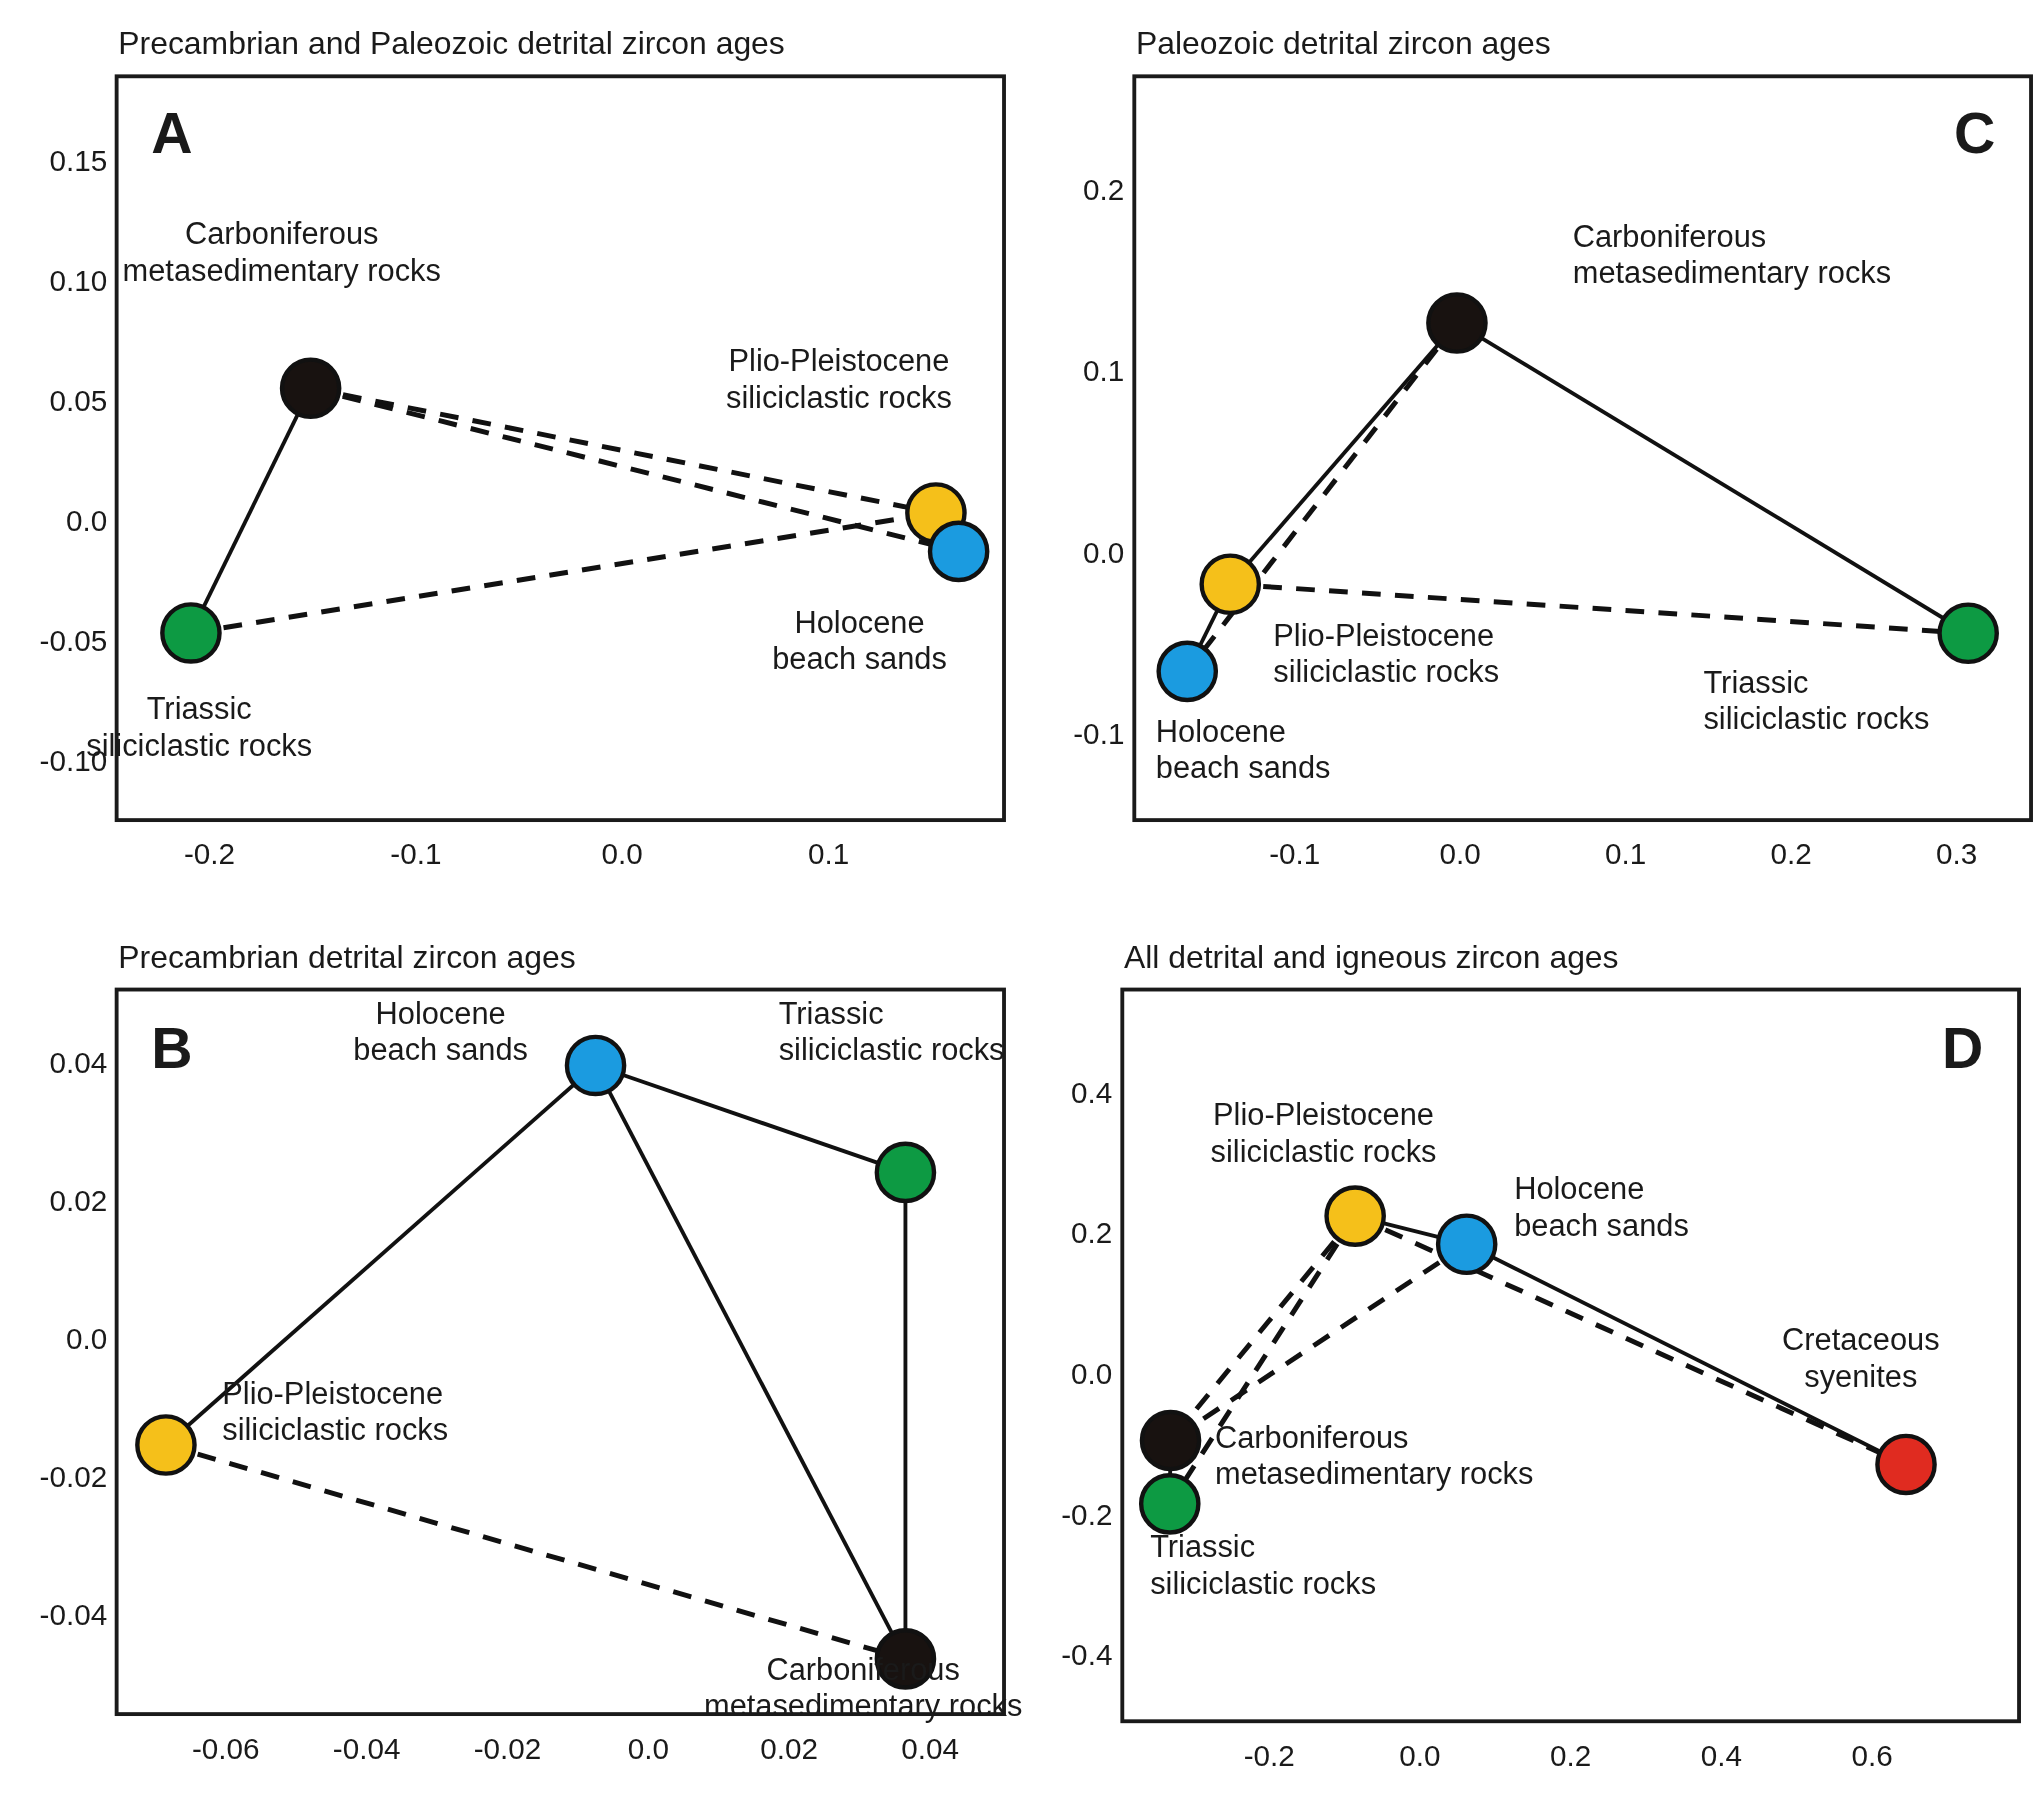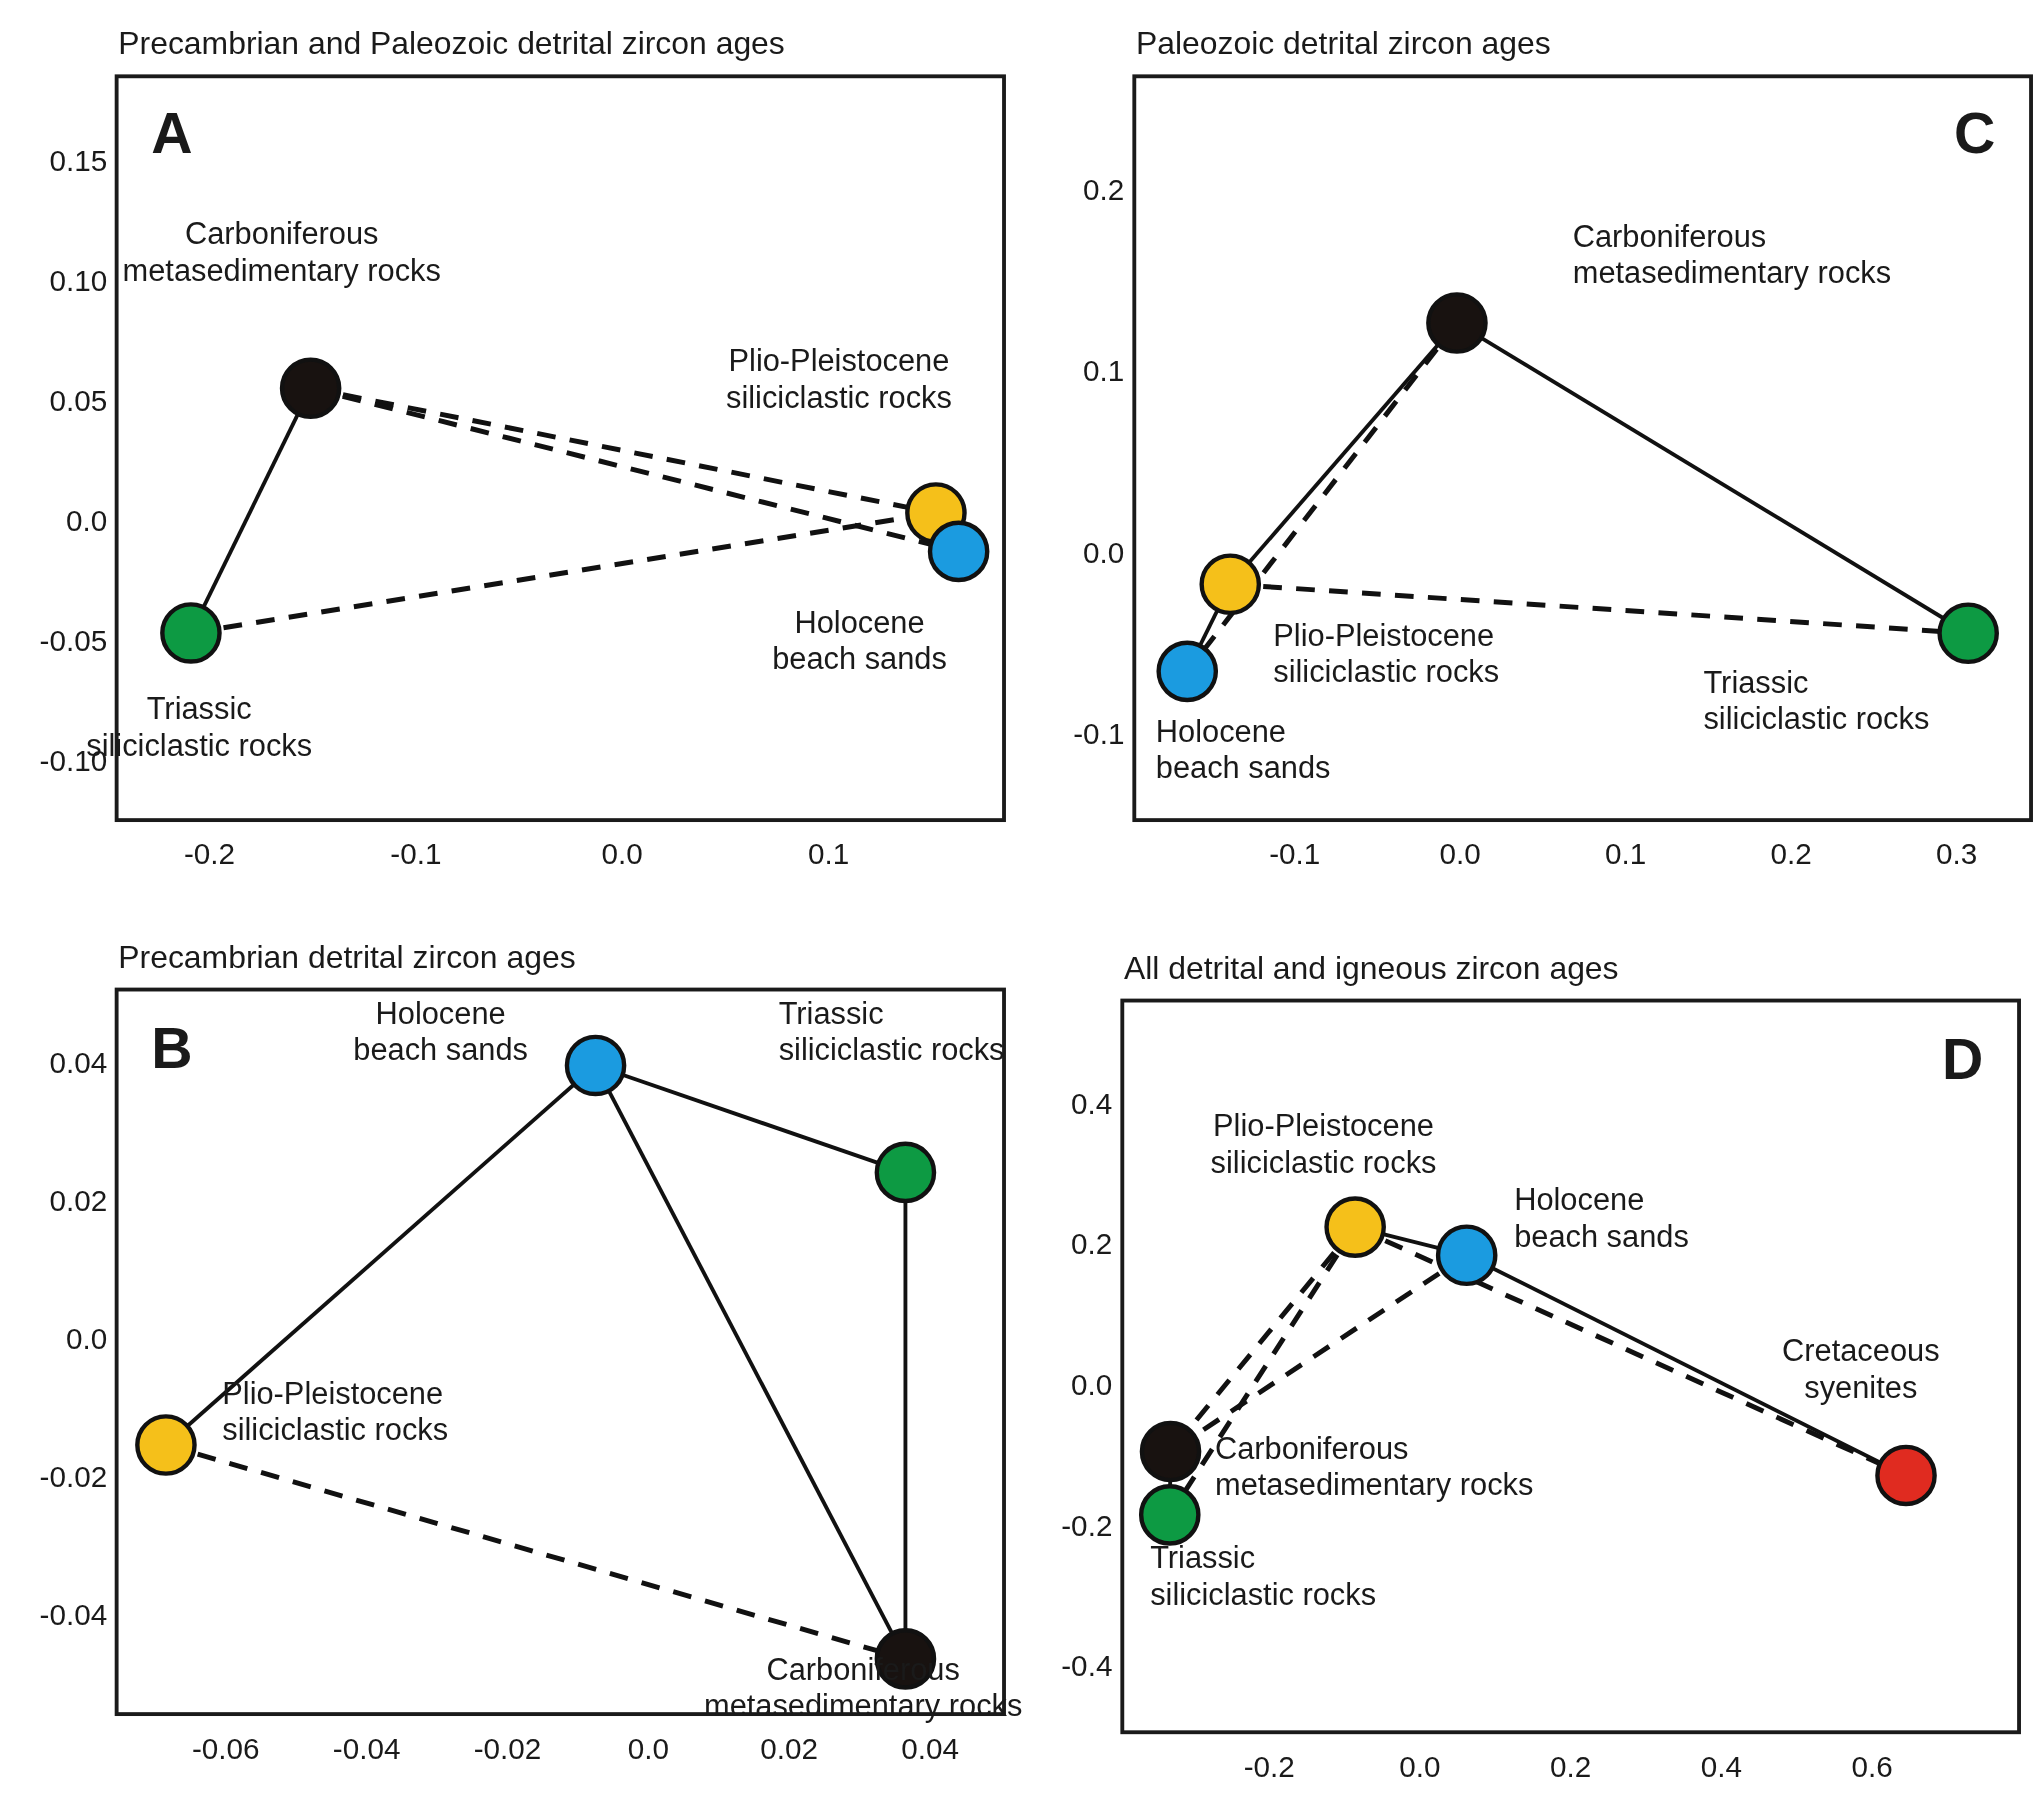--- a/index.html
+++ b/index.html
@@ -103,21 +103,21 @@
         <circle cx="1082.5079365079366" cy="1935.9714285714285" r="52" fill="#1B9BE0" class="marker"></circle>
         <circle cx="1645.7777777777776" cy="2130.385714285714" r="52" fill="#0D9A43" class="marker"></circle>
         <circle cx="301.61111111111103" cy="2625.828571428571" r="52" fill="#F5C01A" class="marker"></circle>
         <circle cx="1645.7777777777776" cy="3014.657142857143" r="52" fill="#181210" class="marker"></circle>
         <text x="800.8730158730158" y="1860.7142857142858" class="plabel" text-anchor="middle"><tspan x="800.8730158730158" dy="0">Holocene</tspan><tspan x="800.8730158730158" dy="66">beach sands</tspan></text>
         <text x="1415.3492063492063" y="1860.7142857142858" class="plabel" text-anchor="start"><tspan x="1415.3492063492063" dy="0">Triassic</tspan><tspan x="1415.3492063492063" dy="66">siliciclastic rocks</tspan></text>
         <text x="404.0238095238095" y="2550.5714285714284" class="plabel" text-anchor="start"><tspan x="404.0238095238095" dy="0">Plio-Pleistocene</tspan><tspan x="404.0238095238095" dy="66">siliciclastic rocks</tspan></text>
         <text x="1568.968253968254" y="3052.285714285714" class="plabel" text-anchor="middle"><tspan x="1568.968253968254" dy="0">Carboniferous</tspan><tspan x="1568.968253968254" dy="66">metasedimentary rocks</tspan></text>
       </svg>
     </div>
-    <div class="panel" style="left: 0px; top: 11px; width: 2035px; height: 1642px;">
+    <div class="panel" style="left: 0px; top: 0px; width: 2035px; height: 1642px;">
       <svg width="2035" height="1797" viewBox="0 0 3699 3265" style="position:absolute;left:0;top:0;pointer-events:none;">
         <text x="2043" y="1758" class="title">All detrital and igneous zircon ages</text>
         <rect x="2040" y="1798" width="1630" height="1330" class="frame"></rect>
         <text x="3605" y="1940" class="panelletter" text-anchor="end">D</text>
         <text x="2022" y="2003.4326923076924" class="tick" text-anchor="end">0.4</text>
         <text x="2022" y="2259.2019230769233" class="tick" text-anchor="end">0.2</text>
         <text x="2022" y="2514.971153846154" class="tick" text-anchor="end">0.0</text>
         <text x="2022" y="2770.7403846153848" class="tick" text-anchor="end">-0.2</text>
         <text x="2022" y="3026.5096153846152" class="tick" text-anchor="end">-0.4</text>
         <text x="2307.1008403361343" y="3210" class="tick" text-anchor="middle">-0.2</text>

